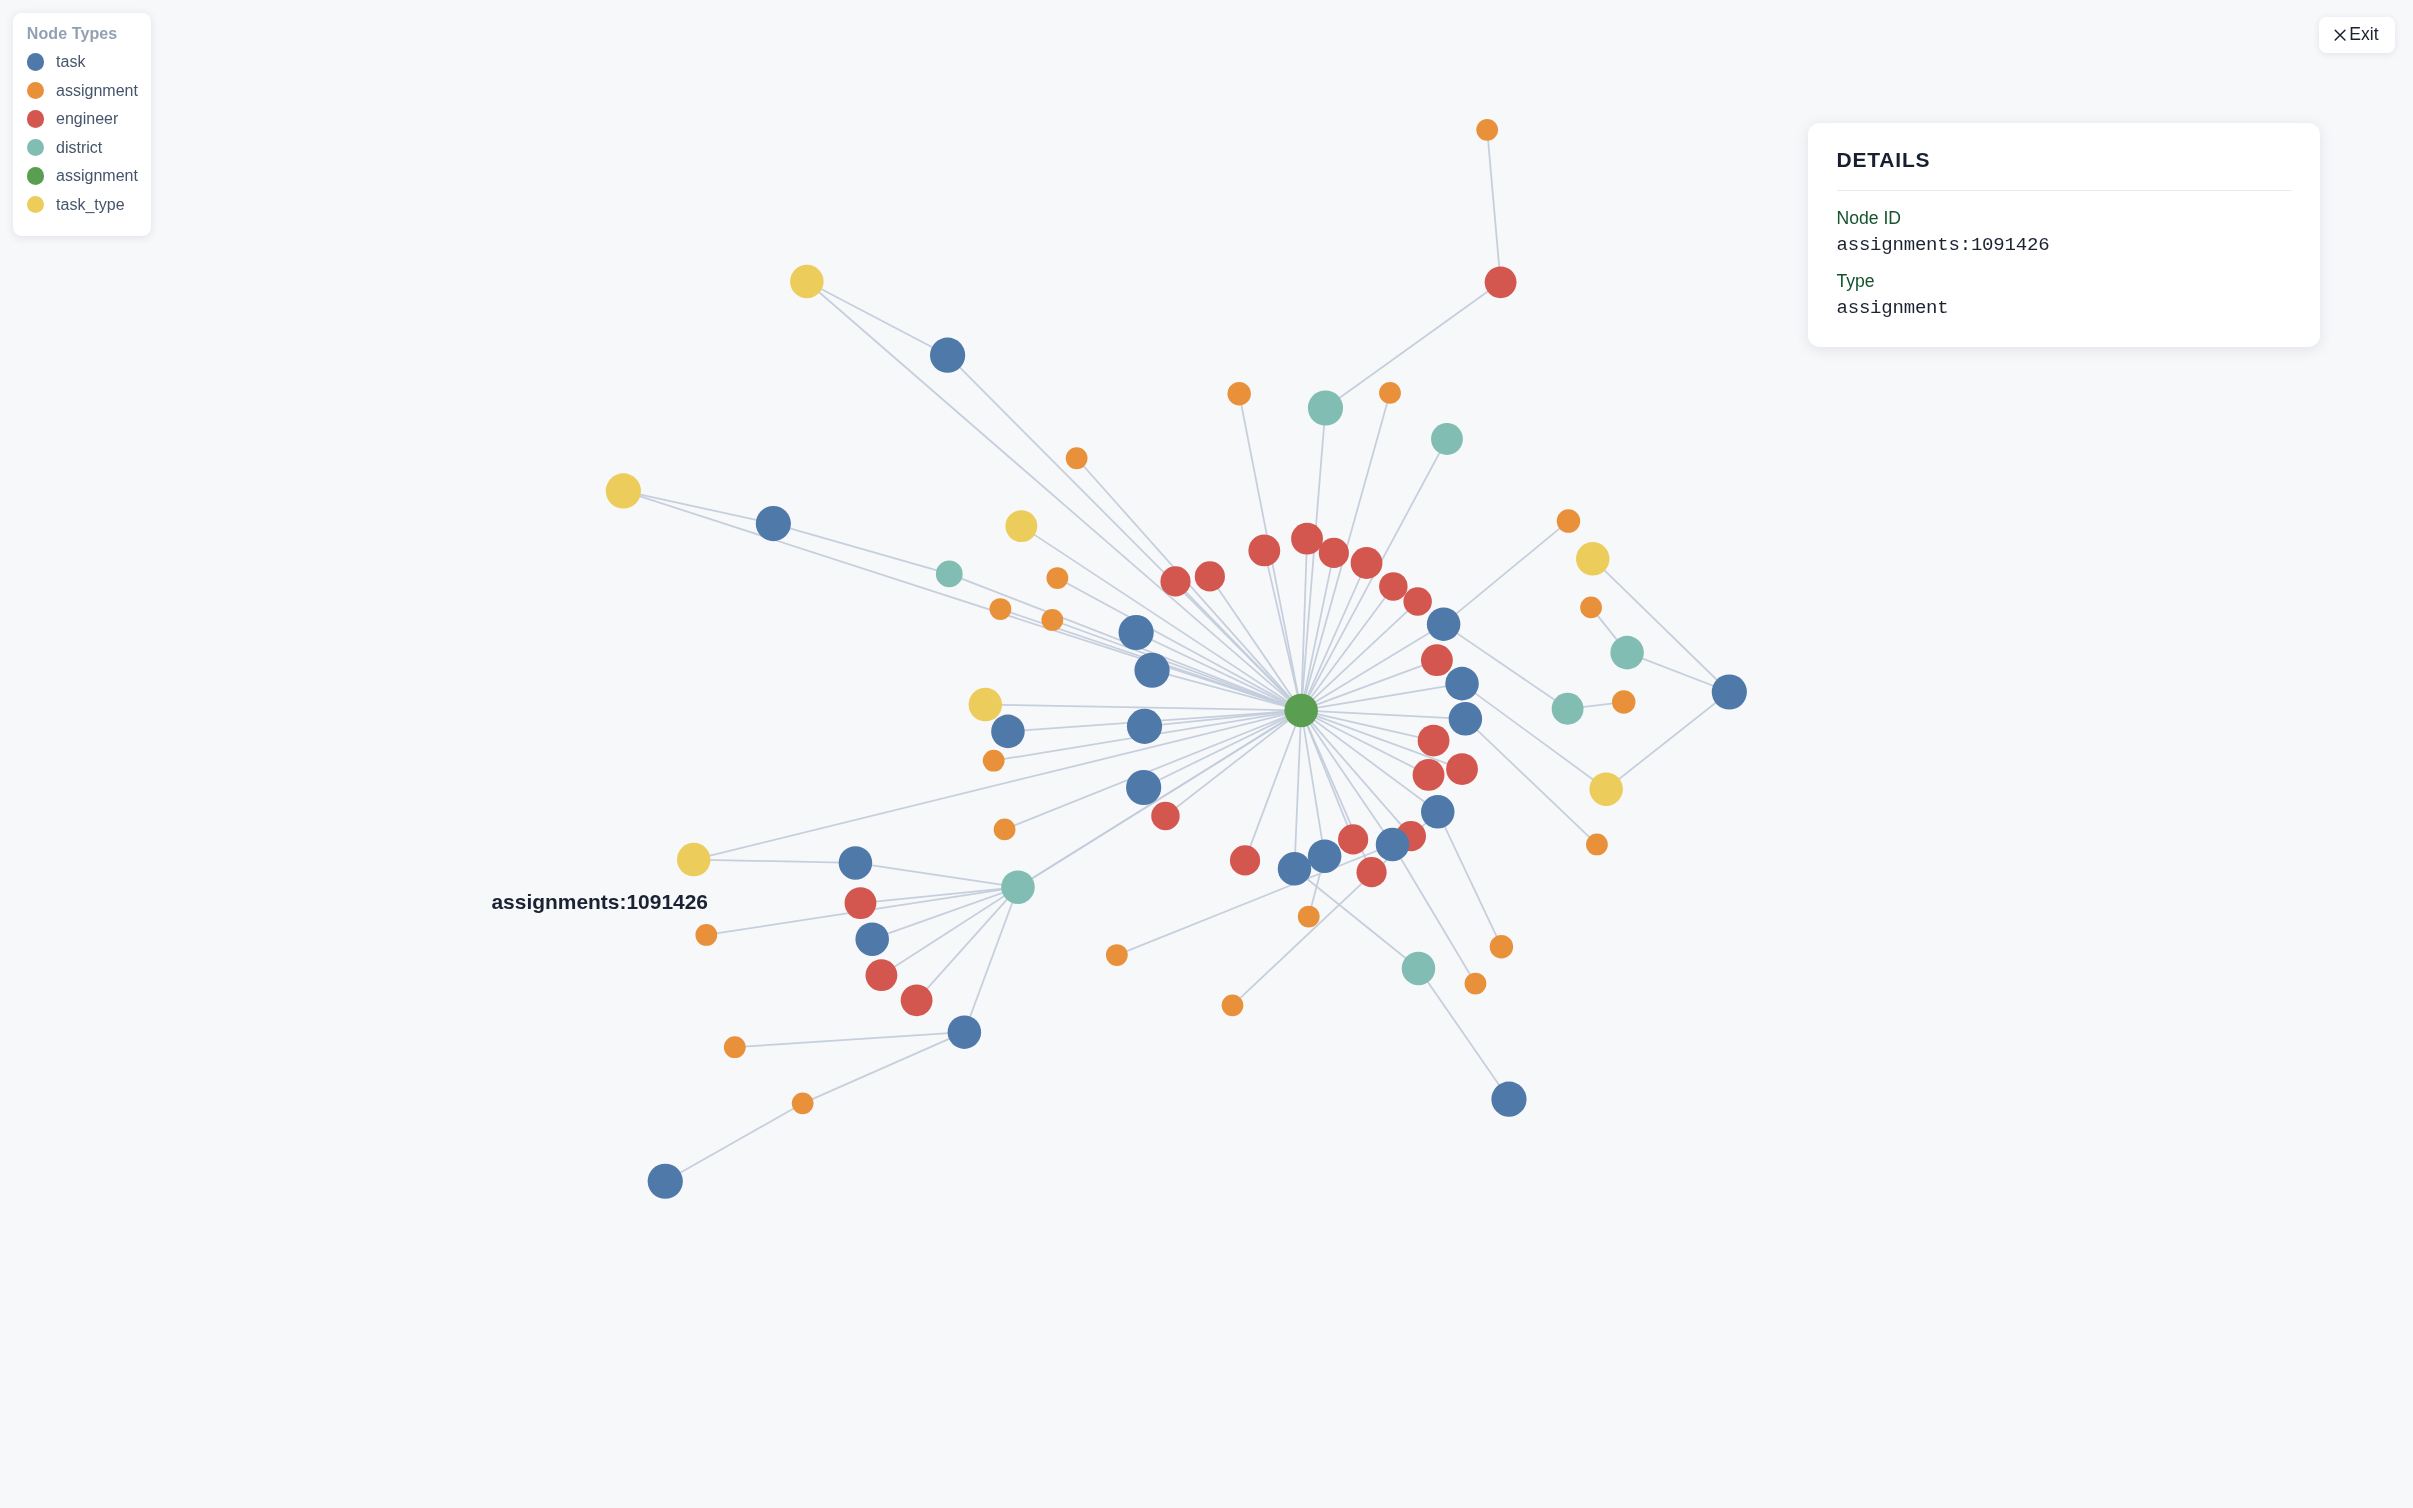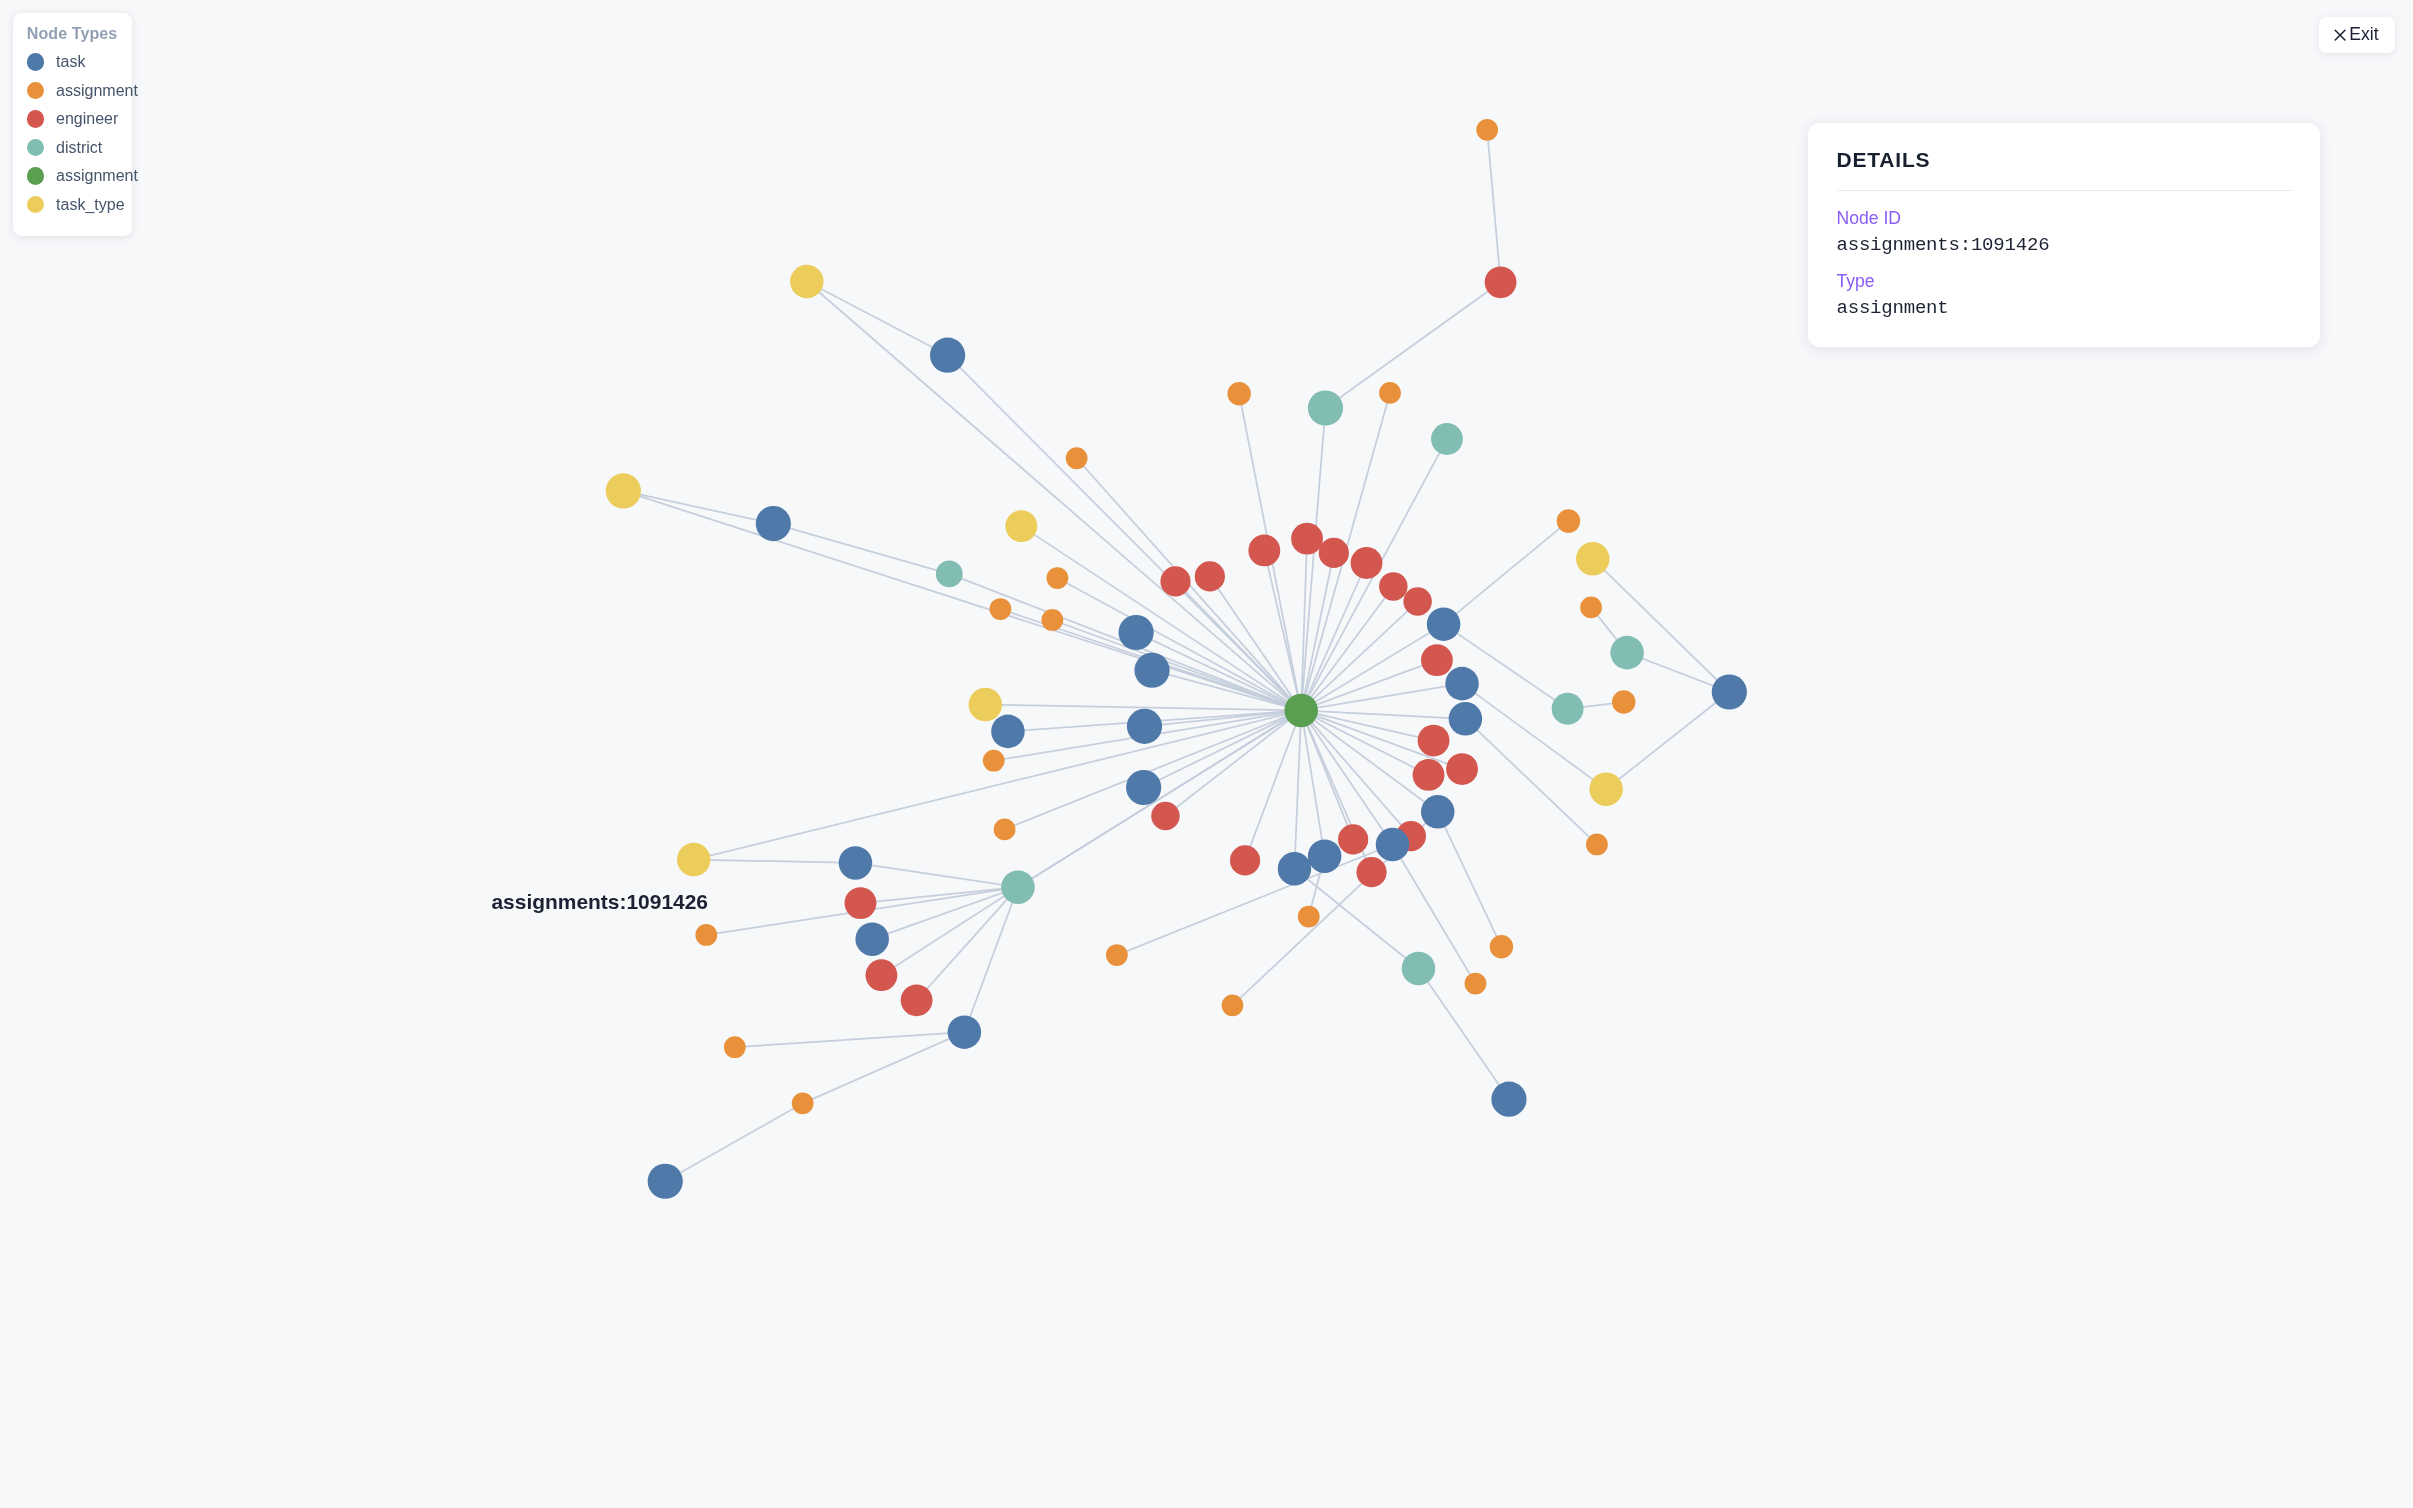--- a/index.html
+++ b/index.html
@@ -50,21 +50,21 @@
     stroke: #f7f8fa;
     stroke-width: 5px;
     stroke-linejoin: round;
   }
 
   
   #legend-panel {
     position: absolute;
     left: 13.4px;
     top: 13.4px;
-    width: 119px;
+    width: 138px;
     background: #ffffff;
     border-radius: 8.4px;
     padding: 11.7px 13.4px 11.7px 13.4px;
     box-shadow: 0 1.7px 8.4px rgba(25, 40, 70, 0.10);
     box-sizing: border-box;
   }
 
   #legend-title {
     font-size: 16px;
     font-weight: bold;
@@ -144,21 +144,21 @@
     padding-bottom: 18.4px;
     border-bottom: 0.8px solid #e7eaf0;
     margin-bottom: 17px;
   }
 
   .detail-field { margin-bottom: 14.2px; }
   .detail-field:last-child { margin-bottom: 0; }
 
   .detail-key {
     font-size: 17.6px;
-    color: #8b5cf6;
+    color: #14532d;
     margin-bottom: 5px;
   }
 
   .detail-value {
     font-family: "Liberation Mono", monospace;
     font-size: 19px;
     color: #1b2333;
     letter-spacing: -0.2px;
   }
 

